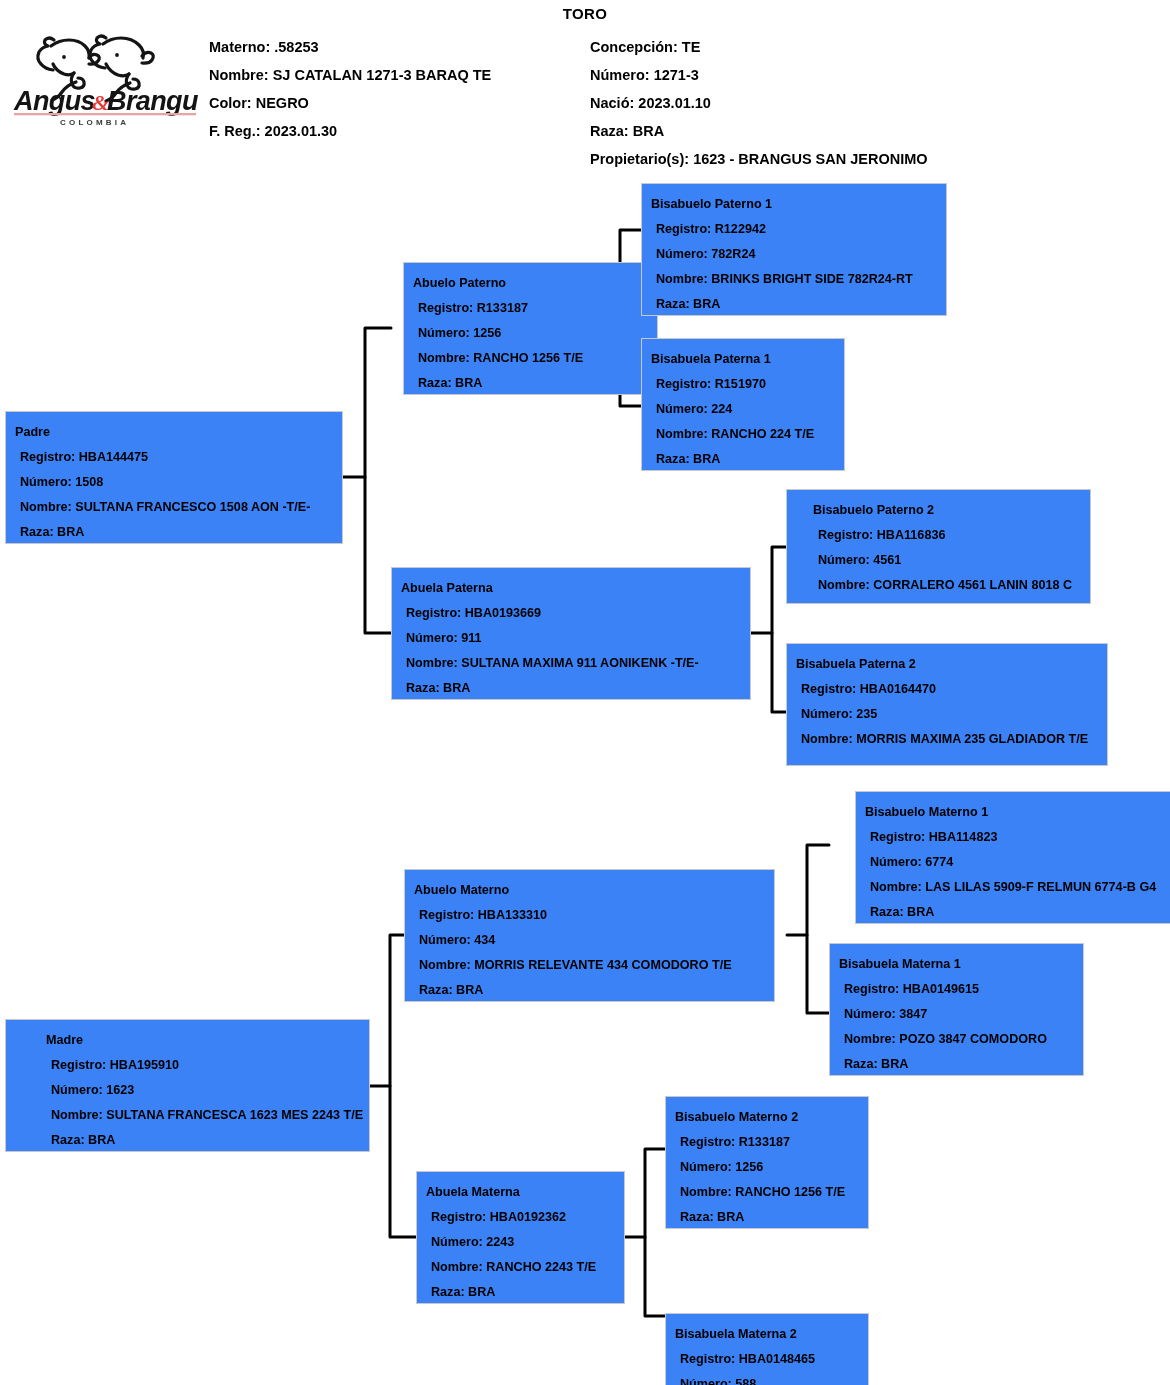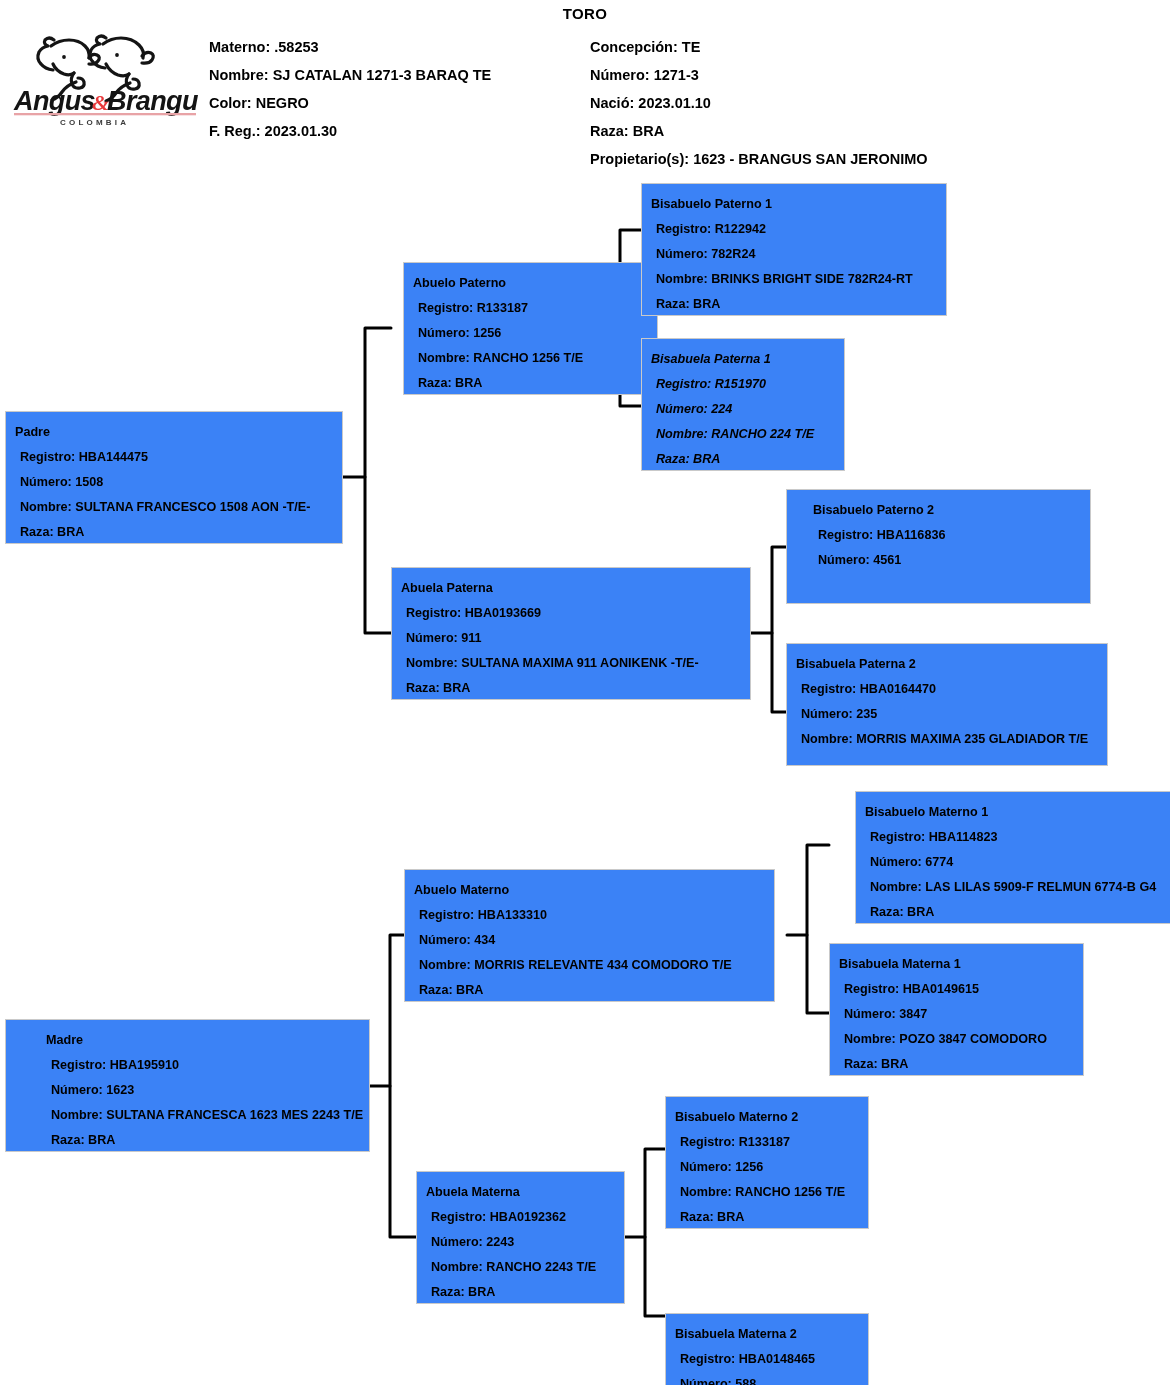--- a/index.html
+++ b/index.html
@@ -183,32 +183,33 @@
   </div>
 
   <div class="pbox" style="left:641px; top:183px; width:306px; height:133px;">
     <div class="hdr">Bisabuelo Paterno 1</div>
     <div class="line">Registro: R122942</div>
     <div class="line">Número: 782R24</div>
     <div class="line">Nombre: BRINKS BRIGHT SIDE 782R24-RT</div>
     <div class="line">Raza: BRA</div>
   </div>
 
-  <div class="pbox" style="left:641px; top:338px; width:204px; height:133px;font-style:italic;">
+  <div class="pbox" style="left:641px; top:338px; width:204px; height:133px;">
     <div class="hdr">Bisabuela Paterna 1</div>
     <div class="line">Registro: R151970</div>
     <div class="line">Número: 224</div>
     <div class="line">Nombre: RANCHO 224 T/E</div>
     <div class="line">Raza: BRA</div>
   </div>
 
   <div class="pbox" style="left:786px; top:489px; width:305px; height:115px;padding-left:26px;">
     <div class="hdr">Bisabuelo Paterno 2</div>
     <div class="line">Registro: HBA116836</div>
     <div class="line">Número: 4561</div>
+    <div class="line">Nombre: CORRALERO 4561 LANIN 8018 C</div>
   </div>
 
   <div class="pbox" style="left:786px; top:643px; width:322px; height:123px;">
     <div class="hdr">Bisabuela Paterna 2</div>
     <div class="line">Registro: HBA0164470</div>
     <div class="line">Número: 235</div>
     <div class="line">Nombre: MORRIS MAXIMA 235 GLADIADOR T/E</div>
   </div>
 
   <div class="pbox" style="left:5px; top:1019px; width:365px; height:133px;padding-left:40px;">

